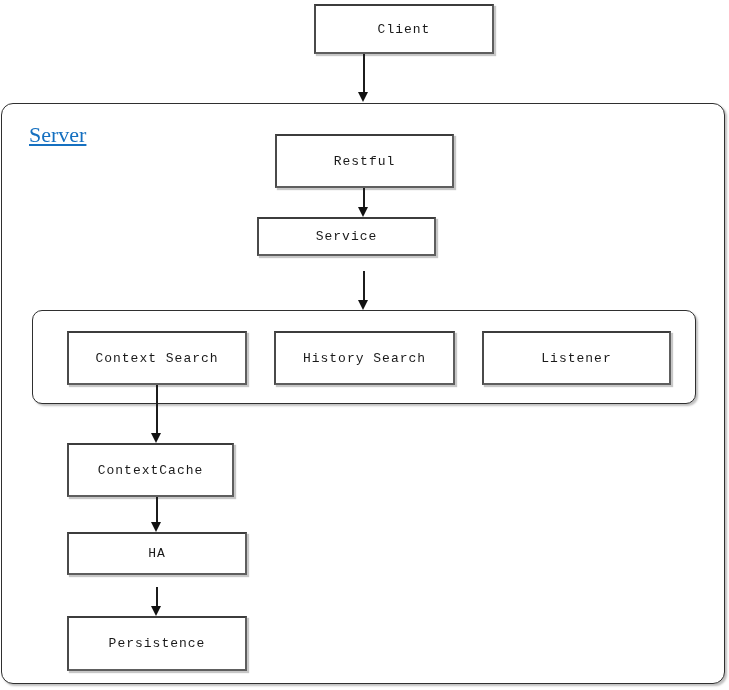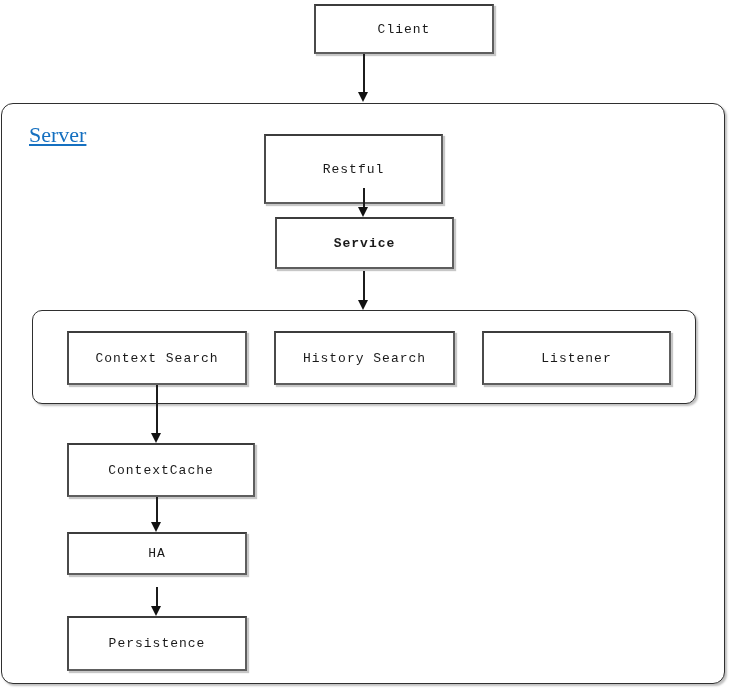--- a/index.html
+++ b/index.html
@@ -85,30 +85,30 @@
 
   <div class="arrow" style="left:358px; top:54px; height:48px;">
     <div class="shaft"></div>
     <div class="head"></div>
   </div>
 
   <div class="container-box" style="left:1px; top:103px; width:724px; height:581px;">
 
     <div class="container-label" style="left: 27px; top: 18px; color: rgb(21, 112, 192); text-decoration: underline;">Server</div>
 
-    <div class="node" style="left:262px; top:30px; width:179px; height:70px;">
+    <div class="node" style="left:273px; top:30px; width:179px; height:54px;">
       <span>Restful</span>
     </div>
 
     <div class="arrow" style="left:356px; top:84px; height:29px;">
       <div class="shaft"></div>
       <div class="head"></div>
     </div>
 
-    <div class="node" style="left:273px; top:113px; width:179px; height:52px;font-weight:bold;">
+    <div class="node" style="left:255px; top:113px; width:179px; height:39px;">
       <span>Service</span>
     </div>
 
     <div class="arrow" style="left:356px; top:167px; height:39px;">
       <div class="shaft"></div>
       <div class="head"></div>
     </div>
 
     <div class="container-box" style="left:30px; top:206px; width:664px; height:94px; border-radius:10px;">
 
@@ -123,21 +123,21 @@
       <div class="node" style="left:449px; top:20px; width:189px; height:54px;">
         <span>Listener</span>
       </div>
     </div>
 
     <div class="arrow" style="left:149px; top:281px; height:58px;">
       <div class="shaft"></div>
       <div class="head"></div>
     </div>
 
-    <div class="node" style="left:65px; top:339px; width:188px; height:54px;">
+    <div class="node" style="left:65px; top:339px; width:167px; height:54px;">
       <span>ContextCache</span>
     </div>
 
     <div class="arrow" style="left:149px; top:393px; height:35px;">
       <div class="shaft"></div>
       <div class="head"></div>
     </div>
 
     <div class="node" style="left:65px; top:428px; width:180px; height:43px;">
       <span>HA</span>

